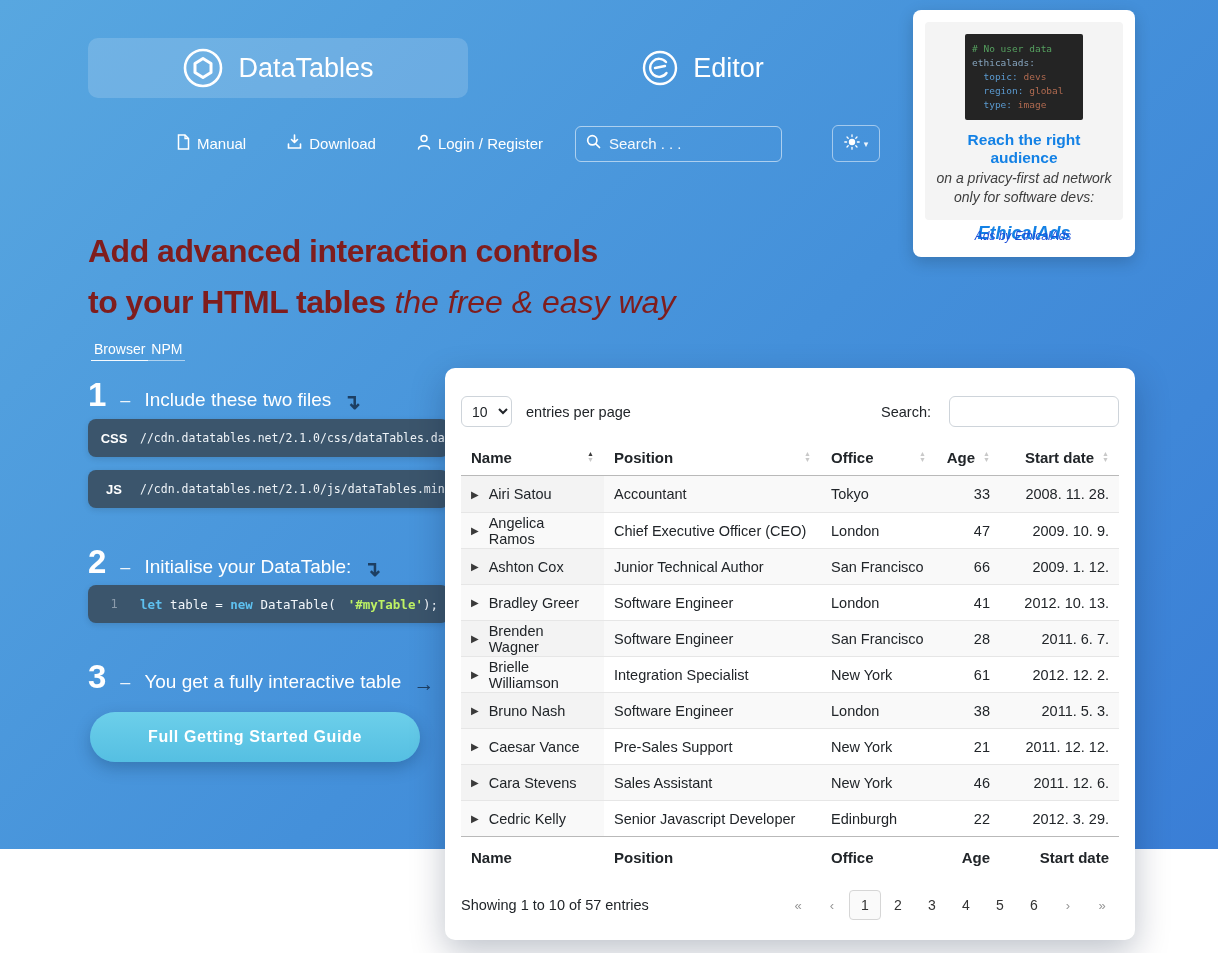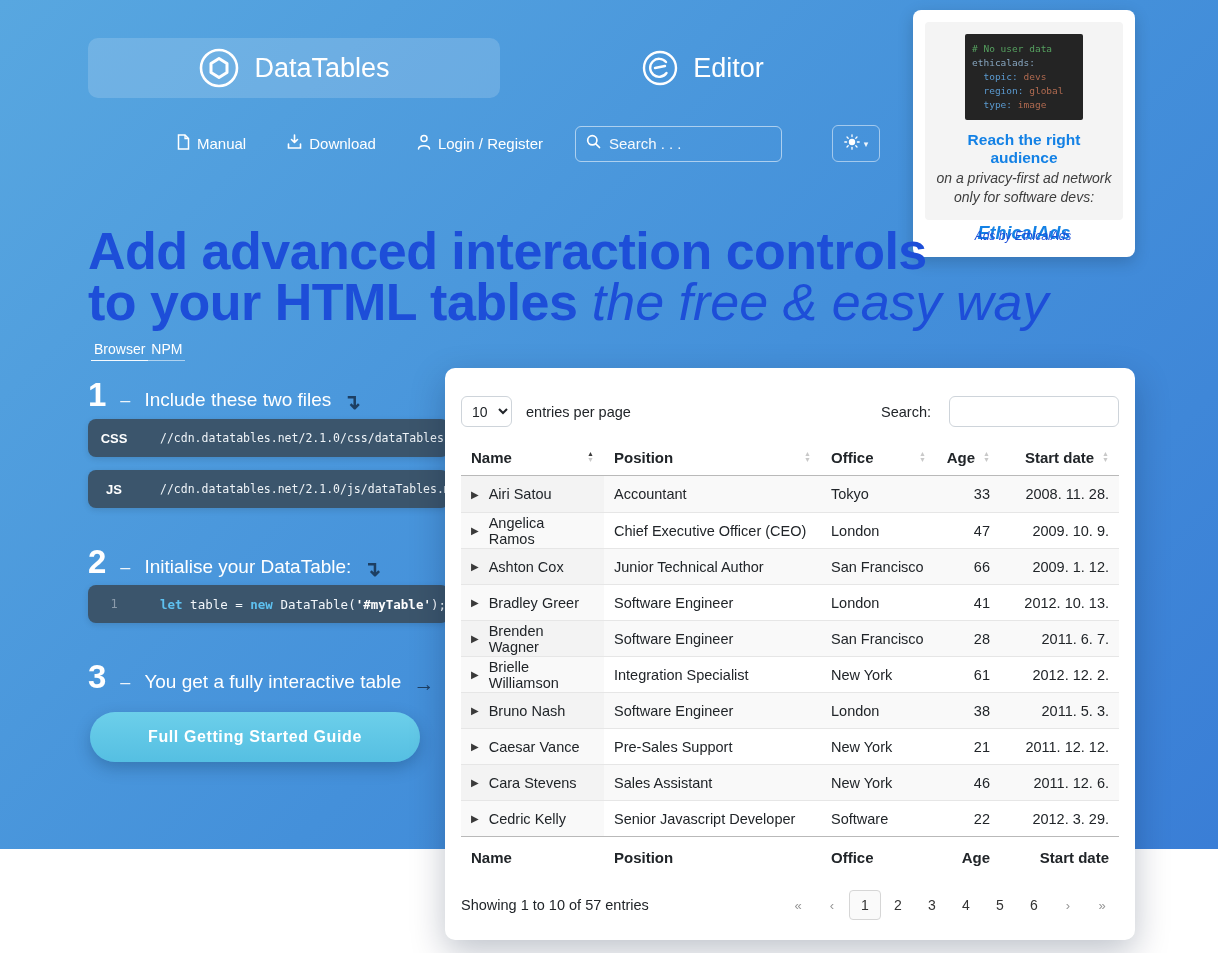--- a/index.html
+++ b/index.html
@@ -4,21 +4,21 @@
 <style>
   * { margin:0; padding:0; box-sizing:border-box; }
   body { font-family:"Liberation Sans", sans-serif; background:#fff; }
   .page { position:relative; width:1218px; height:953px; overflow:hidden; background:#fff; }
   .hero-bg { position:absolute; left:0; top:0; width:1218px; height:849px;
     background:linear-gradient(135deg,#58a7e0 0%,#4490da 55%,#3a7ed6 100%); }
 
   
   .brand-tab { position:absolute; display:flex; align-items:center; justify-content:center;
     gap:14px; color:#fff; font-size:27px; font-weight:300; cursor:pointer; }
-  .brand-dt { left:88px; top:38px; width:412px; height:60px;
+  .brand-dt { left:88px; top:38px; width:380px; height:60px;
     background:rgba(255,255,255,0.16); border-radius:10px; }
   .brand-ed { left:600px; top:38px; width:205px; height:60px; }
   .brand-tab svg { display:block; }
 
   .nav-links { position:absolute; left:170px; top:125px; display:flex; align-items:center; }
   .nav-link { display:flex; align-items:center; gap:7px; color:#fff; font-size:15px;
     cursor:pointer; white-space:nowrap;padding-left:7px; }
   .nav-link + .nav-link { margin-left:34px; }
   .nav-search { margin-left:32px; width:207px; height:36px; border:1px solid rgba(255,255,255,0.55);
     border-radius:6px; display:flex; align-items:center; padding:0 10px; gap:8px; }
@@ -40,46 +40,46 @@
   .c-comment { color:#55a05f; }
   .c-root { color:#86a5bf; }
   .c-key { color:#5b9ad0; }
   .c-val { color:#b06a50; }
   .ad-headline { margin-top:11px; font-size:15.5px; font-weight:bold; color:#1381e5; cursor:pointer; }
   .ad-body { font-size:14px; color:#3e3e3e; line-height:19px; margin-top:2px;font-style:italic; }
   .ad-brand { font-size:18px; font-weight:bold; color:#1381e5; margin-top:16px; cursor:pointer;font-style:italic; }
   .ad-attrib { text-align:center; font-size:12px; font-style:italic; color:#1d4ed8; margin-top:9px; padding-right:2px; }
 
   
-  .hero-title { position:absolute; left:88px; top:226px; color:#1d4ed8; font-size:52px;
+  .hero-title { position:absolute; left:88px; top:226px; color:#7f1d1d; font-size:32px;
     font-weight:700; line-height:51px; letter-spacing:-0.5px; }
   .hero-italic { font-style:italic; font-weight:300; letter-spacing:0; }
   .install-tabs { position:absolute; left:91px; top:341px; display:flex; }
   .itab { color:#fff; font-size:14px; padding:0 3px 3px 3px; cursor:pointer;
     border-bottom:1px solid rgba(255,255,255,0.55); }
   .itab.active { border-bottom:1px solid rgba(255,255,255,0.95); }
 
   
   .step-head { position:absolute; left:88px; color:#fff; display:flex; align-items:baseline; }
   .step-num { font-size:33px; font-weight:700; line-height:33px; }
   .step-dash { font-size:18px; margin:0 14px 0 14px; opacity:.9; }
   .step-title { font-size:19px; font-weight:400; }
   .step-arrow { color:#1d3f63; font-size:21px; font-weight:bold; margin-left:12px; position:relative; top:3px; }
   .sh1 { top:378px; } .sh2 { top:545px; } .sh3 { top:660px; }
 
   .code-box { position:absolute; left:88px; width:361px; height:38px; background:#3b556c;
-    border-radius:8px; display:flex; align-items:center; overflow:hidden; box-shadow:0 2px 6px rgba(0,0,0,0.12);gap:20px; }
+    border-radius:8px; display:flex; align-items:center; overflow:hidden; box-shadow:0 2px 6px rgba(0,0,0,0.12); }
   .cb-css { top:419px; } .cb-js { top:470px; } .cb-init { top:585px; }
   .code-label { width:52px; text-align:center; color:#fff; font-size:13px; font-weight:bold; flex:0 0 auto; }
   .code-text { color:#eef3f7; font-family:"DejaVu Sans Mono",monospace; font-size:11.5px; white-space:nowrap; }
   .line-no { width:52px; text-align:center; color:#8b9bab; font-family:"DejaVu Sans Mono",monospace; font-size:12px; flex:0 0 auto; }
   .init-code { font-family:"DejaVu Sans Mono",monospace; font-size:12.5px; white-space:pre; }
   .init-code .kw { color:#5ec1f0; font-weight:bold; }
   .init-code .pl { color:#f2f6fa; }
-  .init-code .str { color:#ffffff; font-weight:bold; }
+  .init-code .str { color:#bef264; font-weight:bold;margin-left:12px; }
 
   .cta-btn { position:absolute; left:90px; top:712px; width:330px; height:50px; border:none;
     border-radius:30px; background:linear-gradient(180deg,#6ccfea 0%,#55bfe2 100%);
     color:#fff; font-size:16px; font-weight:bold; letter-spacing:0.6px; cursor:pointer;
     box-shadow:0 6px 16px rgba(0,30,60,0.25); font-family:"Liberation Sans",sans-serif; }
 
   
   .table-card { position:absolute; left:445px; top:368px; width:690px; height:572px; background:#fff;
     border-radius:10px; box-shadow:0 12px 34px rgba(0,20,50,0.25); padding:14px 16px 0 16px;
     color:#212529; font-size:14.5px; }
@@ -404,21 +404,21 @@
           <div class="td c2">New York</div>
           <div class="td c3 ar">46</div>
           <div class="td c4 ar">2011. 12. 6.</div>
         </div>
         <div class="tr">
           <div class="td c0 namec">
             <span class="expand">▶</span>
             <span>Cedric Kelly</span>
           </div>
           <div class="td c1">Senior Javascript Developer</div>
-          <div class="td c2">Software</div>
+          <div class="td c2">Edinburgh</div>
           <div class="td c3 ar">22</div>
           <div class="td c4 ar">2012. 3. 29.</div>
         </div>
       </div>
     <div class="tfoot-row">
         <div class="th c0">
           <span class="thl">Name</span>
         </div>
         <div class="th c1">
           <span class="thl">Position</span>

